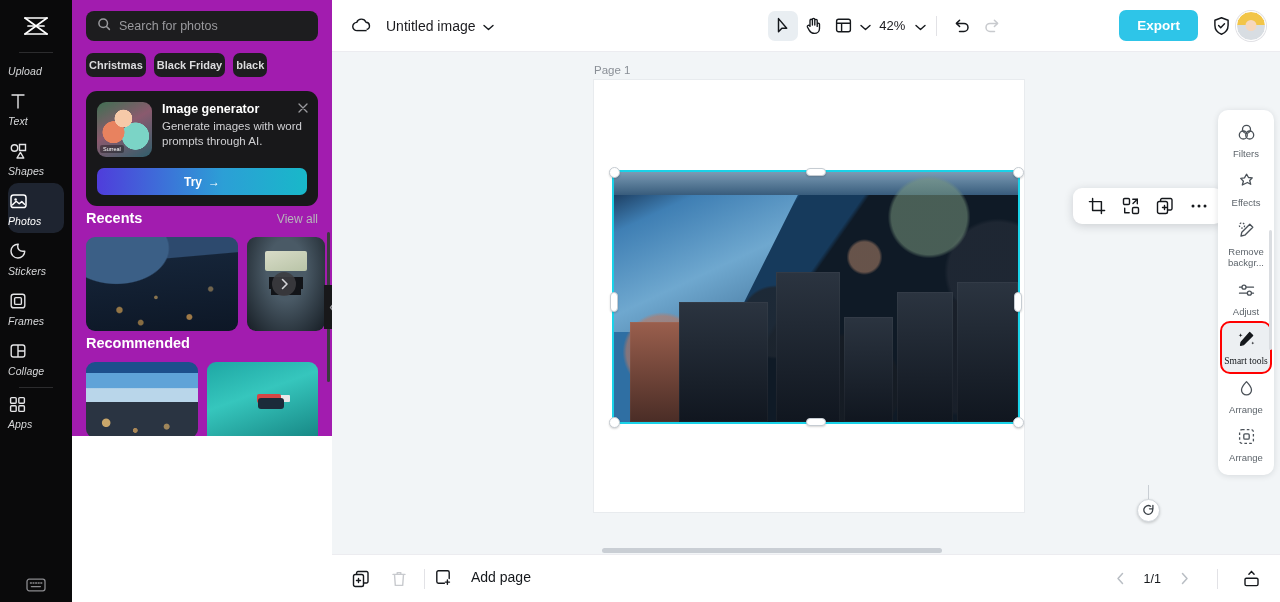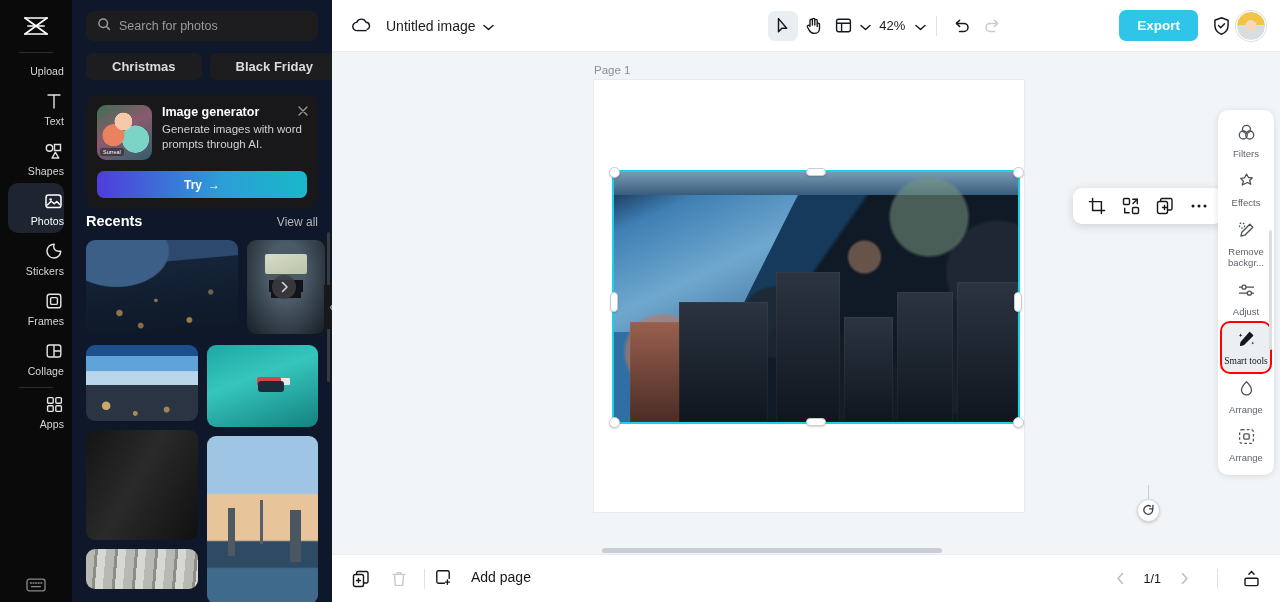--- a/index.html
+++ b/index.html
@@ -15,48 +15,48 @@
     width: 72px; height: 602px; background: #0a0a0b;
     flex: 0 0 72px; position: relative; overflow: hidden;
   }
   .rail-logo {
     height: 44px; display: flex; align-items: center; justify-content: center;
     margin-top: 4px;
   }
   .rail-div { width: 34px; height: 1px; background: #2c2c2e; margin: 4px auto 0; }
   .rail-item {
     width: 56px; margin: 0 auto; padding: 8px 0 6px;
-    display: flex; flex-direction: column; align-items: flex-end; gap: 4px;
-    border-radius: 10px; cursor: pointer;
+    display: flex; flex-direction: column; align-items: flex-start; gap: 4px;
+    border-radius: 10px; cursor: pointer; font-style: italic;
   }
   .rail-item.active { background: #1e2430; }
   .rail-item .lbl { font-size: 10.5px; color: #d7d8da; letter-spacing: .1px; }
   .rail-item.active .lbl { color: #ffffff; }
   .rail-item svg { display: block; }
   .rail-bottom { position: absolute; bottom: 8px; left: 0; width: 72px;
                  display: flex; justify-content: center; }
 
   
   .panel {
-    width: 260px; flex: 0 0 260px; height: 602px; background: #0f172a;
+    width: 260px; flex: 0 0 260px; height: 436px; background: #a21caf;
     position: relative; overflow: hidden; padding: 0 14px;
   }
   .search {
     margin-top: 11px; height: 30px; background: #1d1d1f; border-radius: 8px;
     display: flex; align-items: center; gap: 8px; padding: 0 11px; cursor: text;
   }
   .search input {
     background: transparent; border: 0; outline: 0; color: #e6e6e8;
     font-size: 12.5px; font-family: inherit; width: 100%;
   }
   .search input::placeholder { color: #9a9a9e; }
   .tags { display: flex; gap: 8px; margin-top: 12px; }
   .tag {
-    background: #1d1d1f; color: #dcdcde; font-size: 13px; font-weight: 600;
-    border-radius: 7px; padding: 6px 26px; white-space: nowrap; cursor: pointer;
+    background: #1d1d1f; color: #dcdcde; font-size: 11px; font-weight: 600;
+    border-radius: 7px; padding: 6px 3px; white-space: nowrap; cursor: pointer;
   }
   .promo {
     margin-top: 14px; background: #18181a; border-radius: 11px;
     padding: 11px; position: relative;
   }
   .promo-top { display: flex; gap: 10px; }
   .promo-thumb {
     width: 55px; height: 55px; border-radius: 9px; flex: 0 0 55px;
     position: relative; overflow: hidden;
     background:
@@ -417,20 +417,23 @@
       <div class="rec a"></div>
       <div class="rec b"></div>
 
       <div class="rec-next">
         <svg width="9" height="12" viewBox="0 0 9 12" fill="none" stroke="#d6d6d9" stroke-width="1.6" stroke-linecap="round" stroke-linejoin="round">
           <path d="M2.5 1.5L7 6l-4.5 4.5"></path>
         </svg>
       </div>
     </div>
 
+    <div class="sec-head">
+      <span class="t">Recommended</span>
+    </div>
 
     <div class="grid">
       <div class="gcol">
         <div class="g g1"></div>
         <div class="g g3"></div>
         <div class="g g5"></div>
       </div>
       <div class="gcol">
         <div class="g g2"></div>
         <div class="g g4"></div>

